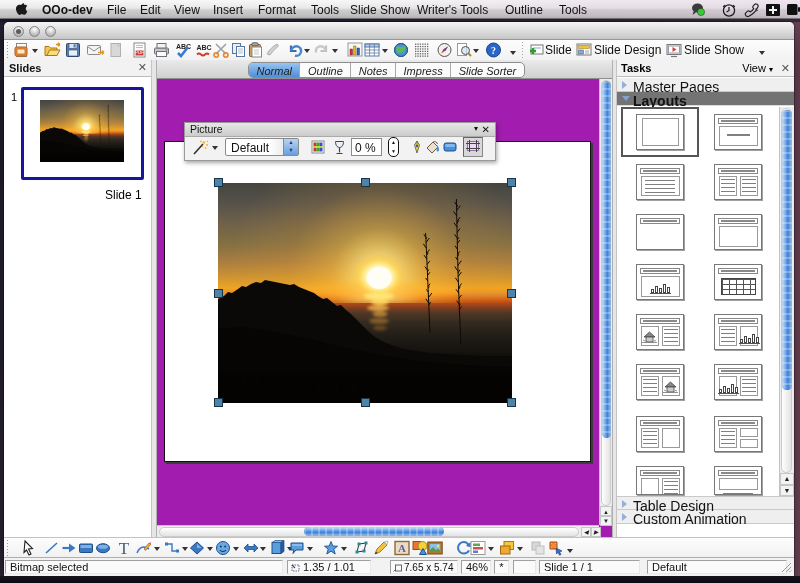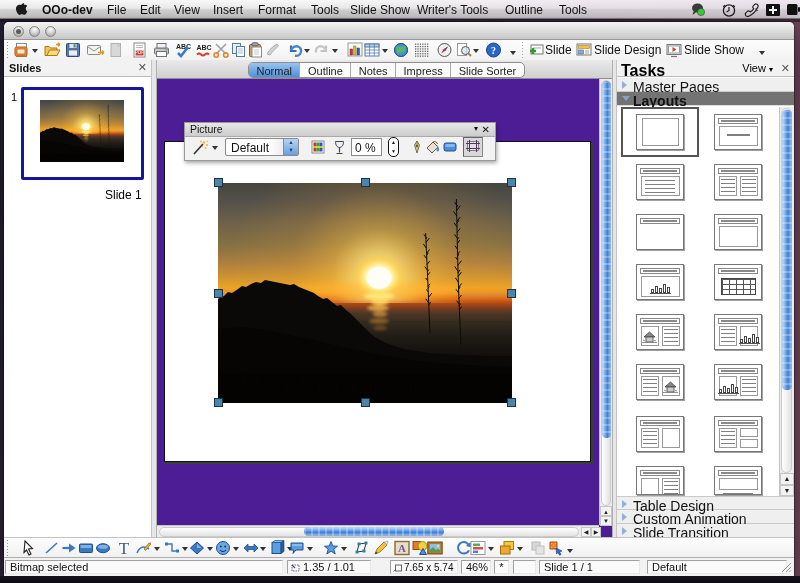--- a/index.html
+++ b/index.html
@@ -27,21 +27,21 @@
 
 #toolbar { position:absolute; left:0; top:18px; width:790px; height:21px;
   background:linear-gradient(#fdfdfd,#f2f2f2); border-bottom:1px solid #b2b2b2; }
 
 #slides { position:absolute; left:0; top:38px; width:147px; height:477px; background:#fff; }
 #slides-h { position:absolute; left:0; top:0; width:147px; height:17px; background:#f2f2f2;
   border-bottom:1px solid #bbb; font-size:11px; font-weight:bold; color:#111; }
 #vsplit { position:absolute; left:147px; top:38px; width:6px; height:477px; background:#e6e6e6; border-left:1px solid #c4c4c4; border-right:1px solid #b0b0b0; }
 #sthumb { position:absolute; left:17px; top:27px; width:123px; height:93px; border:3px solid #16169c; border-radius:2px; background:#fff; }
 
-#center { position:absolute; left:153px; top:38px; width:455px; height:477px; background:#4c1d95; }
+#center { position:absolute; left:153px; top:38px; width:455px; height:477px; background:#a21caf;font-style:italic; }
 #tabstrip { position:absolute; left:0; top:0; width:455px; height:19px; background:linear-gradient(#eaeaea,#d0d0d0); border-bottom:1px solid #8e8e8e; }
 #tabs { position:absolute; left:91px; top:2px; height:16px; border:1px solid #8e8e8e; border-radius:5px; background:#fbfbfb; font-size:11px; color:#222; display:flex; overflow:hidden; }
 #tabs .tab { padding:1px 7.5px 0; border-right:1px solid #a8a8a8; line-height:14px; }
 #tabs .tab.sel { background:linear-gradient(#98c4f0,#4f8fd8); }
 #tabs .tab:last-child { border-right:none; }
 #canvas { position:absolute; left:7px; top:81px; width:427px; height:321px; background:#fff; border:1px solid #111; box-shadow:2px 2px 0 #3c3c3c; }
 .hd { position:absolute; width:9px; height:9px; background:#4e84a8; border:1px solid #16344a; }
 .aquav { position:absolute; width:9px; border-radius:4.5px; background:repeating-linear-gradient(to bottom, rgba(255,255,255,0.28) 0 2px, rgba(255,255,255,0) 2px 7px), linear-gradient(to right,#cfe4fa,#68a2e8 40%,#3f7fd4 60%,#9cc4f0); box-shadow:inset 0 0 1px #2a60a8; }
 .aquah { position:absolute; height:9px; border-radius:4.5px; background:repeating-linear-gradient(to right, rgba(255,255,255,0.28) 0 2px, rgba(255,255,255,0) 2px 7px), linear-gradient(#cfe4fa,#68a2e8 40%,#3f7fd4 60%,#9cc4f0); box-shadow:inset 0 0 1px #2a60a8; }
 
@@ -541,21 +541,21 @@
 <div style="position:absolute;left:278px;top:14px;width:20px;height:20px;background:#d8d8d8;border:1px solid #888;border-top-color:#666;border-left-color:#666"></div>
 <svg style="position:absolute;left:280px;top:16px" width="16" height="16" viewBox="0 0 16 16">
         <rect x="2.5" y="2.5" width="11" height="9" fill="#e8d8f0" stroke="#7a5a9a" stroke-width="0.8"></rect>
         <path d="M1,4.5 L15,4.5 M1,9.5 L15,9.5 M4.5,1 L4.5,13 M11.5,1 L11.5,13" stroke="#444" stroke-width="1"></path>
       </svg>
   </div>
 
   <div id="tsplit"></div>
   <div id="tasks">
     <div id="tasks-h">
-        <span style="position:absolute;left:4px;top:2px;font-size:16px;font-weight:bold">Tasks</span>
+        <span style="position:absolute;left:4px;top:2px;font-size:11px;font-weight:bold">Tasks</span>
       <span style="position:absolute;right:21px;top:2px;font-size:11px">View <span style="font-size:8px">▾</span></span>
       <span style="position:absolute;right:4px;top:2px;font-size:11px;color:#555">✕</span>
       </div>
     <div class="sect" style="top:18px">
         <span class="tri tri-r"></span>
         <span style="position:absolute;left:16px;top:1px">Master Pages</span>
       </div>
     <div class="sect" style="top:32px;background:#737373;border-bottom:1px solid #ddd">
         <span class="tri tri-d"></span>
         <span style="position:absolute;left:16px;top:1px;font-weight:bold">Layouts</span>
@@ -680,24 +680,20 @@
     <div class="aquav" style="left:164.5px;top:50px;width:10px;height:280px"></div>
     <div class="arrbox" style="left:163px;top:413px;width:14px;height:11.5px;font-size:7px;line-height:10px">▲</div>
     <div class="arrbox" style="left:163px;top:424.5px;width:14px;height:11.5px;font-size:7px;line-height:10px">▼</div>
     <div class="sect" style="top:450px">
         <span class="tri tri-r"></span>
         <span style="position:absolute;left:16px;top:1px">Custom Animation</span>
       </div>
     <div class="sect" style="top:436px;border-top:1px solid #c9c9c9">
         <span class="tri tri-r"></span>
         <span style="position:absolute;left:16px;top:1px">Table Design</span>
-      </div>
-    <div class="sect" style="top:464px">
-        <span class="tri tri-r"></span>
-        <span style="position:absolute;left:16px;top:1px">Slide Transition</span>
       </div>
   </div>
 
   <div id="drawbar">
   <div style="position:absolute;left:3px;top:2px;width:1px;height:16px;background:repeating-linear-gradient(to bottom,#999 0 1px,transparent 1px 3px)"></div>
   <svg style="position:absolute;left:17px;top:2px" width="16" height="16" viewBox="0 0 16 16">
         <path d="M4,1 L11.5,8.5 L7.5,9 L10,14 L8,15 L5.5,10 L3,12.5 Z" fill="#fff" stroke="#222" stroke-width="1.1"></path>
       </svg>
 <svg style="position:absolute;left:40px;top:2px" width="16" height="16" viewBox="0 0 16 16">
         <path d="M2,13 L13,3" stroke="#3a78c2" stroke-width="1.6"></path>

